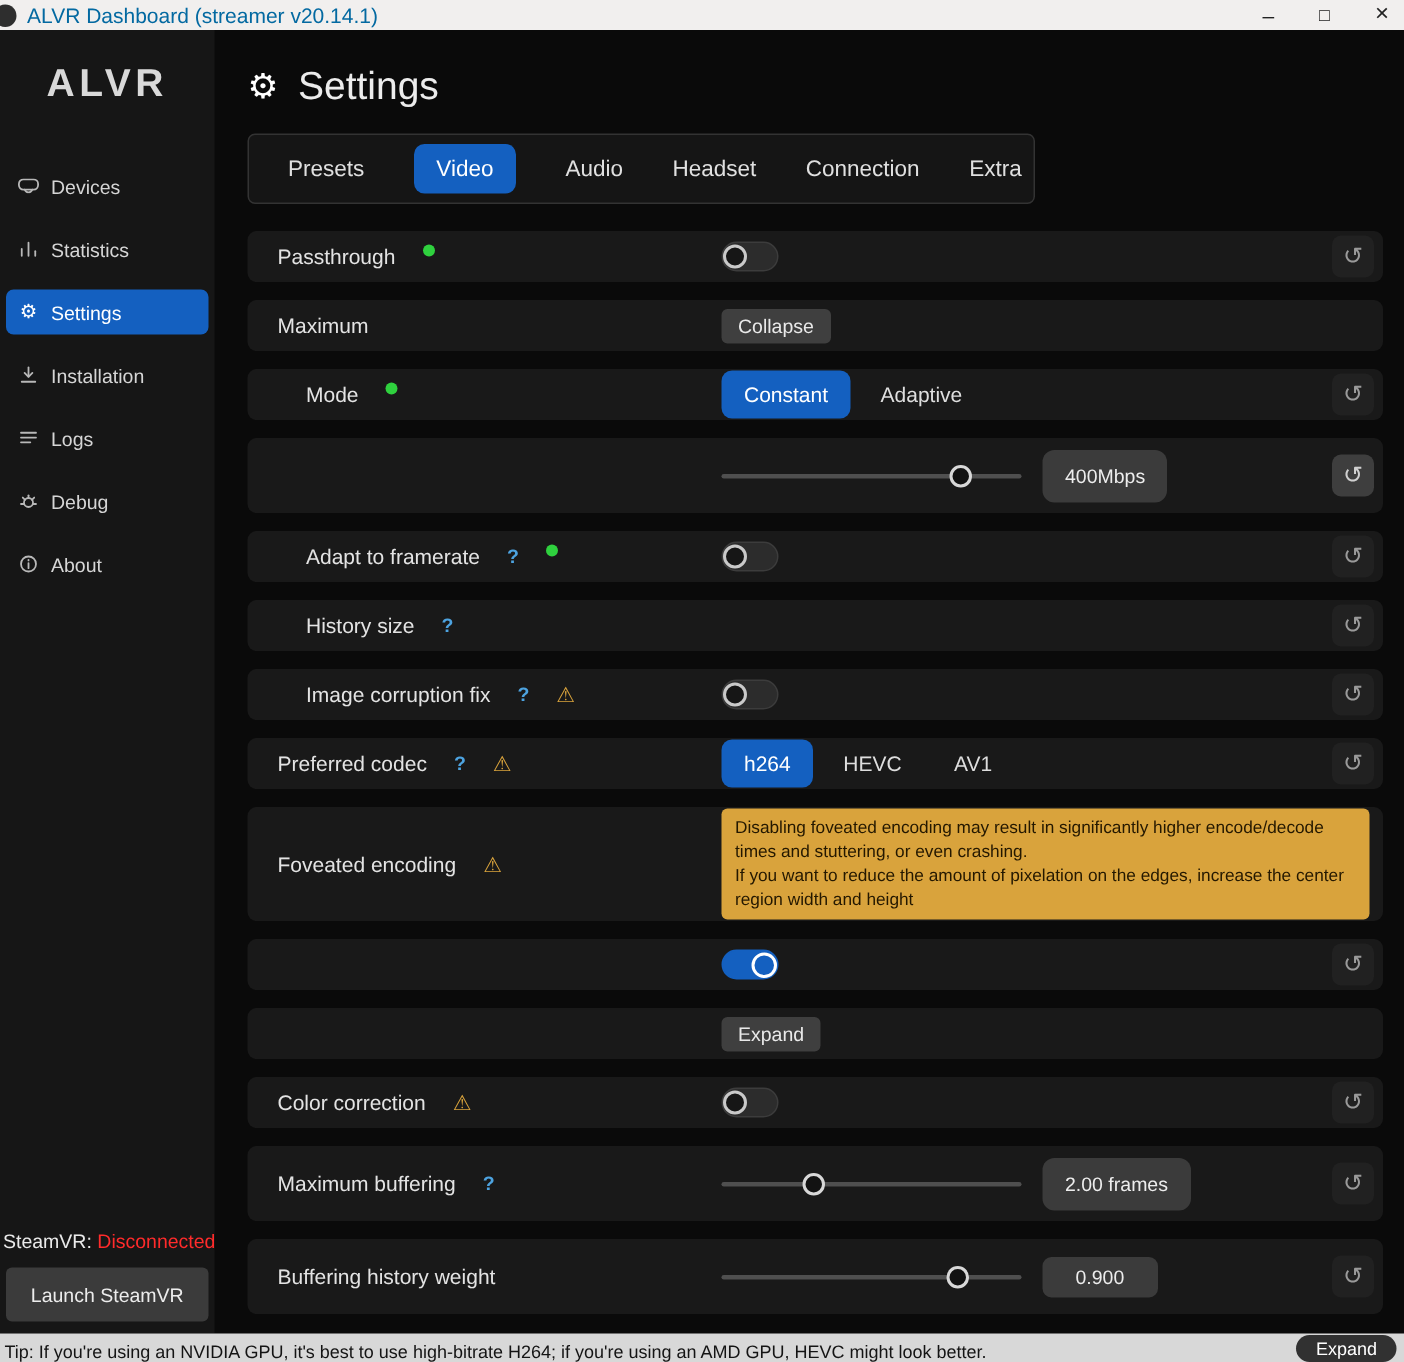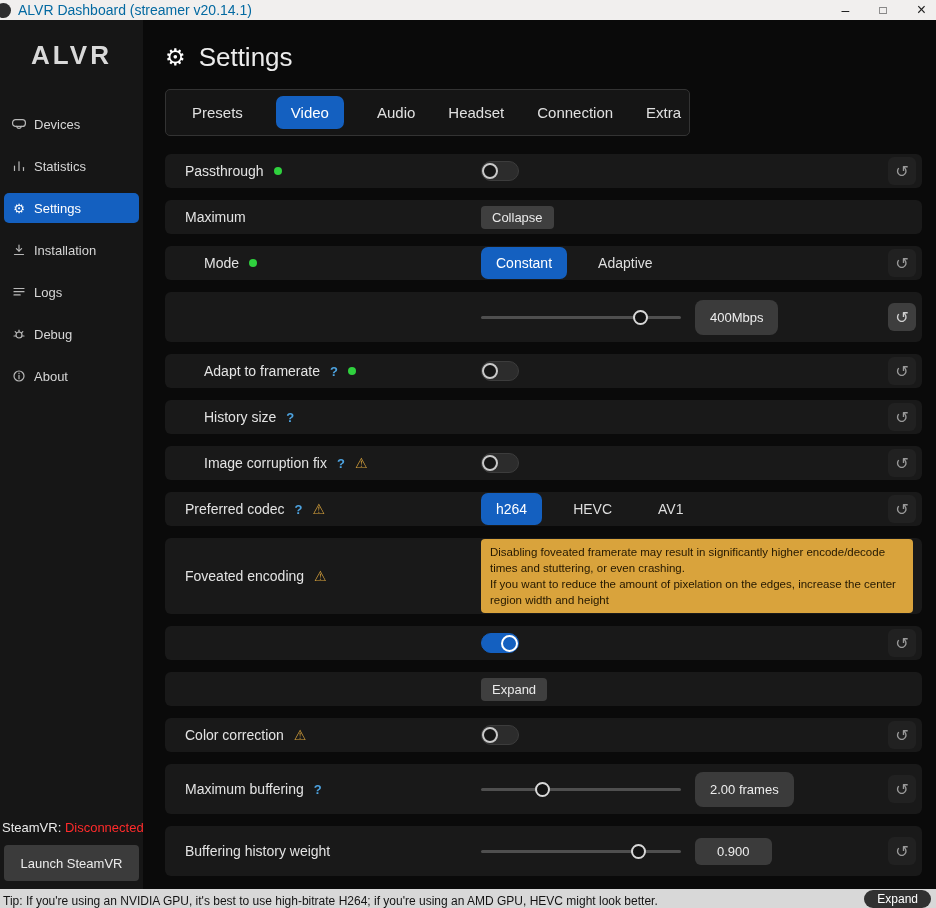--- a/index.html
+++ b/index.html
@@ -39,36 +39,36 @@
 
   .tabsbar { width:525px; height:47px; border:1px solid #333; border-radius:5px; background:#151515; display:flex; align-items:center; gap:33px; padding:8px 26px; margin-bottom:18px; }
   .tab { font-size:15px; color:#e0e0e0; cursor:default; }
   .tab.active { background:#1460c0; color:#fff; padding:8px 15px; border-radius:7px; }
 
   
   .rows { width:757px; }
   .row { display:flex; align-items:center; background:#191919; border-radius:6px; min-height:34px; margin-bottom:12px; padding:0 6px 0 20px; }
   .row.h50 { min-height:50px; }
   .row.h76 { min-height:76px; }
-  .labelbox { width:296px; flex-shrink:0; display:flex; align-items:center; gap:10px; }
+  .labelbox { width:296px; flex-shrink:0; display:flex; gap:18px; }
   .labelbox.indent { padding-left:19px; }
   .rowlabel { font-size:14px; color:#e3e3e3; }
   .dot { width:8px; height:8px; border-radius:50%; background:#2fd13e; flex-shrink:0; }
   .help { color:#4da3e0; font-size:13px; font-weight:bold; cursor:default; }
   .warn { color:#d9a33c; font-size:14px; cursor:default; }
   .control { flex:1; display:flex; align-items:center; gap:14px; }
   .reset { margin-left:auto; width:28px; height:28px; border-radius:6px; background:#212121; color:#9a9a9a; font-size:16px; display:flex; align-items:center; justify-content:center; cursor:default; flex-shrink:0; }
   .reset.bright { background:#3e3e3e; color:#d0d0d0; }
 
   .toggle { width:38px; height:20px; border-radius:10px; background:#2c2c2c; border:1px solid #3c3c3c; position:relative; cursor:default; flex-shrink:0; }
   .toggle .knob { position:absolute; left:0; top:1px; width:16px; height:16px; border-radius:50%; border:2px solid #c9c9c9; background:#161616; }
   .toggle.on { background:#1460c0; border-color:#1460c0; }
   .toggle.on .knob { left:auto; right:0; border-color:#fff; background:#1460c0; width:17px; height:17px; top:0.5px; }
 
-  .seg { display:flex; align-items:center; gap:16px; }
+  .seg { display:flex; align-items:center; gap:5px; }
   .seg .opt { font-size:14px; color:#dedede; padding:8px 15px; border-radius:7px; cursor:default; }
   .seg .opt.sel { background:#1460c0; color:#fff; }
 
   .slider { position:relative; width:200px; height:16px; cursor:default; flex-shrink:0; }
   .slider .track { position:absolute; left:0; right:0; top:7px; height:3px; background:#4f4f4f; border-radius:2px; }
   .slider .knob { position:absolute; top:1px; width:15px; height:15px; border-radius:50%; background:#121212; border:2px solid #d8d8d8; }
 
   .pill { background:#3b3b3b; border-radius:8px; padding:10px 15px; color:#ededed; font-size:13px; cursor:default; }
   .pill.med { padding:6px 12px; border-radius:7px; }
   .pill.small { padding:6px 22px; border-radius:6px; }
@@ -304,21 +304,21 @@
           </div>
           <div class="reset">↺</div>
         </div>
 
         <div class="row h76">
           <div class="labelbox">
             <span class="rowlabel">Foveated encoding</span>
             <span class="warn">⚠</span>
           </div>
           <div class="control">
-            <div class="warnbox">Disabling foveated framerate may result in significantly higher encode/decode times and stuttering, or even crashing.
+            <div class="warnbox">Disabling foveated encoding may result in significantly higher encode/decode times and stuttering, or even crashing.
 If you want to reduce the amount of pixelation on the edges, increase the center region width and height</div>
           </div>
         </div>
 
         <div class="row">
           <div class="labelbox"></div>
           <div class="control">
             <div class="toggle on">
                 <div class="knob"></div>
               </div>

